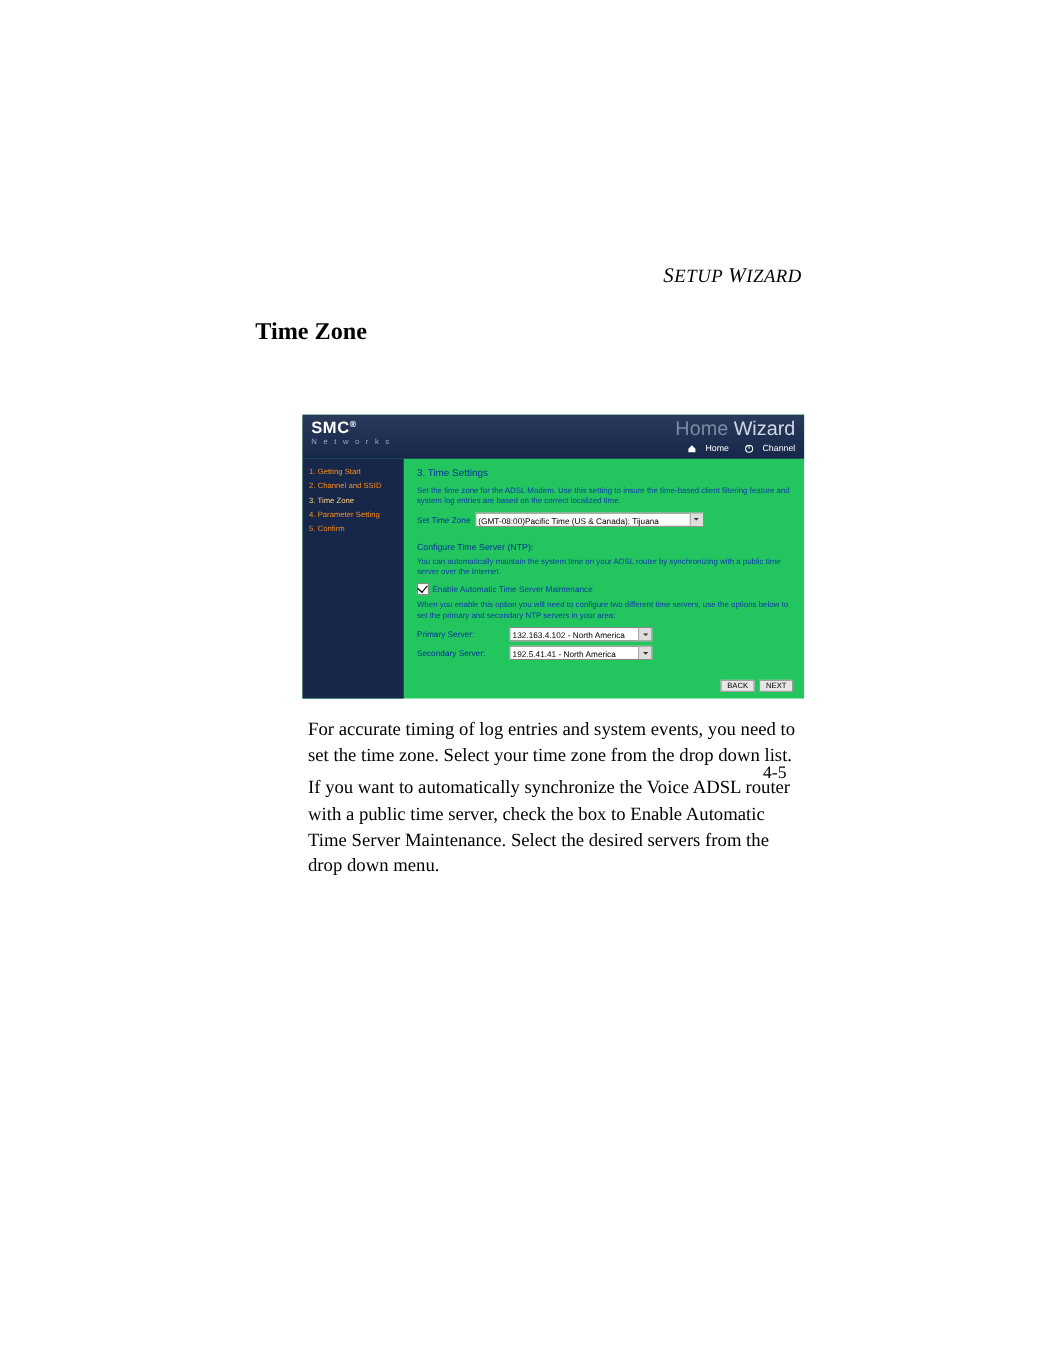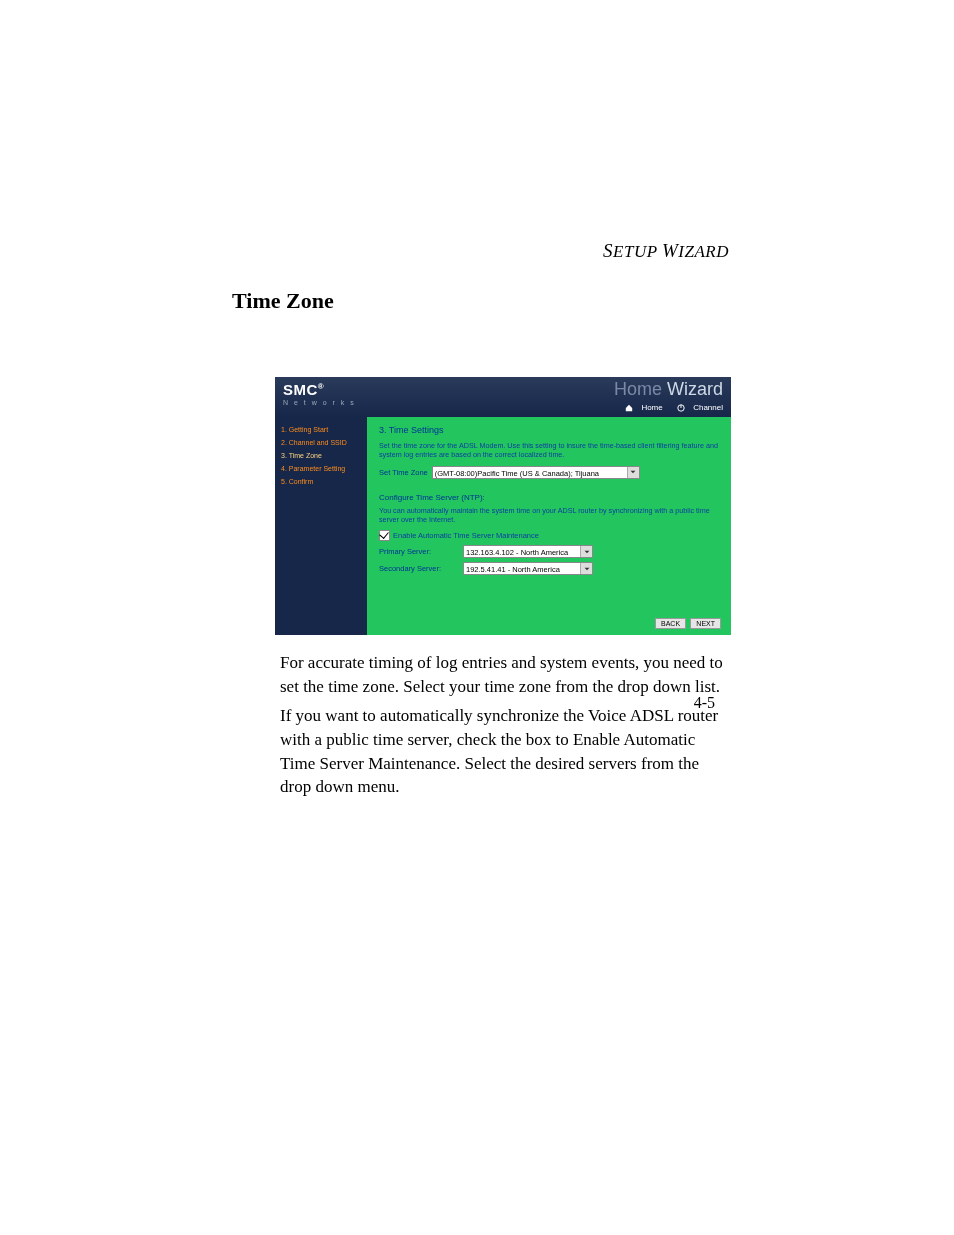--- a/index.html
+++ b/index.html
@@ -87,20 +87,21 @@
               </span>
           </div>
         </div>
 
         <div class="shot-sub">Configure Time Server (NTP):</div>
         <div class="shot-p">You can automatically maintain the system time on your ADSL router by synchronizing with a public time server over the Internet.</div>
         <div class="shot-row">
           <span class="shot-check checked"></span>
           <span class="shot-label" style="color:#0e3ea5">Enable Automatic Time Server Maintenance</span>
         </div>
+        <div class="shot-p">When you enable this option you will need to configure two different time servers, use the options below to set the primary and secondary NTP servers in your area:</div>
 
         <div class="shot-row">
           <span class="shot-label bold" style="width:80px">Primary Server:</span>
           <div class="shot-select" style="width:130px">
             <span>132.163.4.102 - North America</span>
             <span class="arrow">
                 <svg viewBox="0 0 10 10">
                   <path d="M1 3 L5 7 L9 3 Z" fill="#333"></path>
                 </svg>
               </span>

